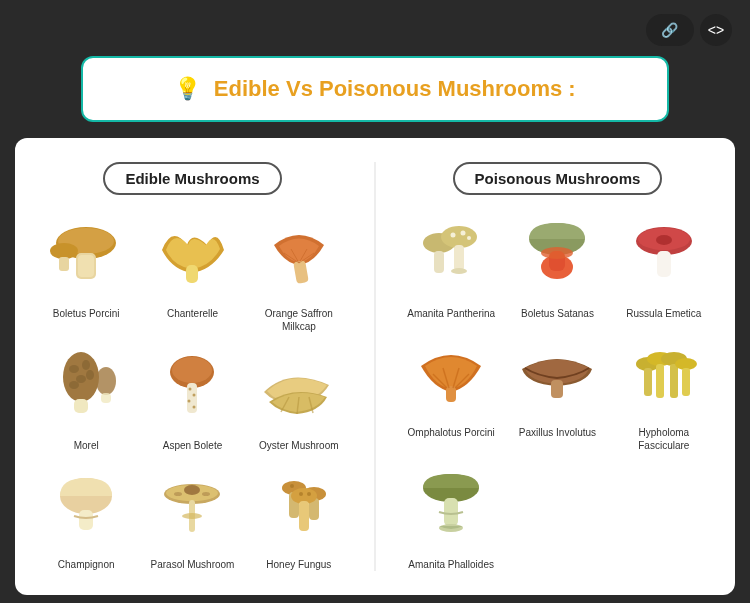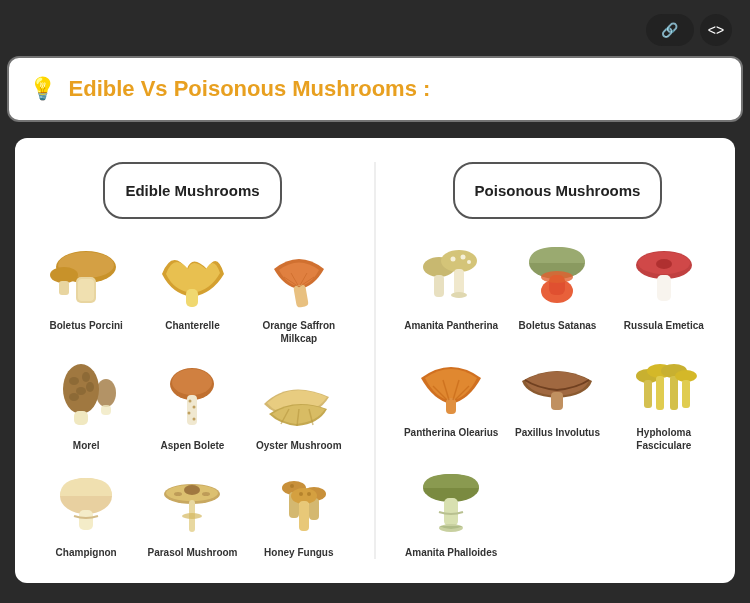--- a/index.html
+++ b/index.html
@@ -34,25 +34,26 @@
       cursor: pointer;
       display: flex; align-items: center; justify-content: center;
     }
     .top-btn-wide {
       border-radius: 16px;
       width: 48px;
     }
 
     
     .header-card {
-      width: 736px;
-      border: 2px solid #737373;
+      width: 588px;
+      border: 2px solid #14b8a6;
       border-radius: 12px;
       background: #fff;
       padding: 18px 20px;
+      text-align: center;
       margin-bottom: 16px;
     }
     .header-card h1 {
       font-size: 22px;
       font-weight: bold;
       color: #e8a020;
     }
     .bulb-icon {
       font-size: 22px;
       margin-right: 6px;
@@ -72,41 +73,40 @@
     .column {
       flex: 1;
       display: flex;
       flex-direction: column;
       align-items: center;
     }
 
     .column-title {
       border: 2px solid #555;
       border-radius: 20px;
-      padding: 18px 20px;
+      padding: 6px 20px;
       font-size: 15px;
       font-weight: bold;
       color: #222;
       margin-bottom: 16px;
       background: #fff;
     }
 
     .mushroom-grid {
       display: grid;
       grid-template-columns: repeat(3, 1fr);
       gap: 10px 4px;
       width: 100%;
     }
 
     .mushroom-item {
       display: flex;
       flex-direction: column;
       align-items: center;
-      gap: 4px;
-      font-weight: bold;
+      gap: 16px;
     }
 
     .mushroom-img {
       width: 90px;
       height: 80px;
       display: flex;
       align-items: center;
       justify-content: center;
     }
 
@@ -378,21 +378,21 @@
             <path d="M14,32 Q40,14 66,32 Q56,52 40,55 Q24,52 14,32Z" fill="#e08830"></path>
 
             <rect x="35" y="52" width="10" height="16" rx="4" fill="#e09040"></rect>
 
             <line x1="22" y1="40" x2="36" y2="54" stroke="#c06010" stroke-width="1.5" opacity="0.5"></line>
             <line x1="32" y1="34" x2="38" y2="54" stroke="#c06010" stroke-width="1.5" opacity="0.5"></line>
             <line x1="48" y1="34" x2="42" y2="54" stroke="#c06010" stroke-width="1.5" opacity="0.5"></line>
             <line x1="58" y1="40" x2="44" y2="54" stroke="#c06010" stroke-width="1.5" opacity="0.5"></line>
           </svg>
         </div>
-        <span class="mushroom-label">Pantherina Olearius</span>
+        <span class="mushroom-label">Omphalotus Porcini</span>
       </div>
 
       <div class="mushroom-item">
         <div class="mushroom-img">
           <svg width="80" height="72" viewBox="0 0 80 72">
 
             <path d="M5,35 Q40,15 75,35 Q70,50 40,52 Q10,50 5,35Z" fill="#8a5a30"></path>
             <path d="M8,34 Q40,17 72,34 Q68,48 40,50 Q12,48 8,34Z" fill="#a06840"></path>
 
             <path d="M8,34 Q20,42 40,44 Q60,42 72,34" stroke="#704020" stroke-width="2" fill="none"></path>

